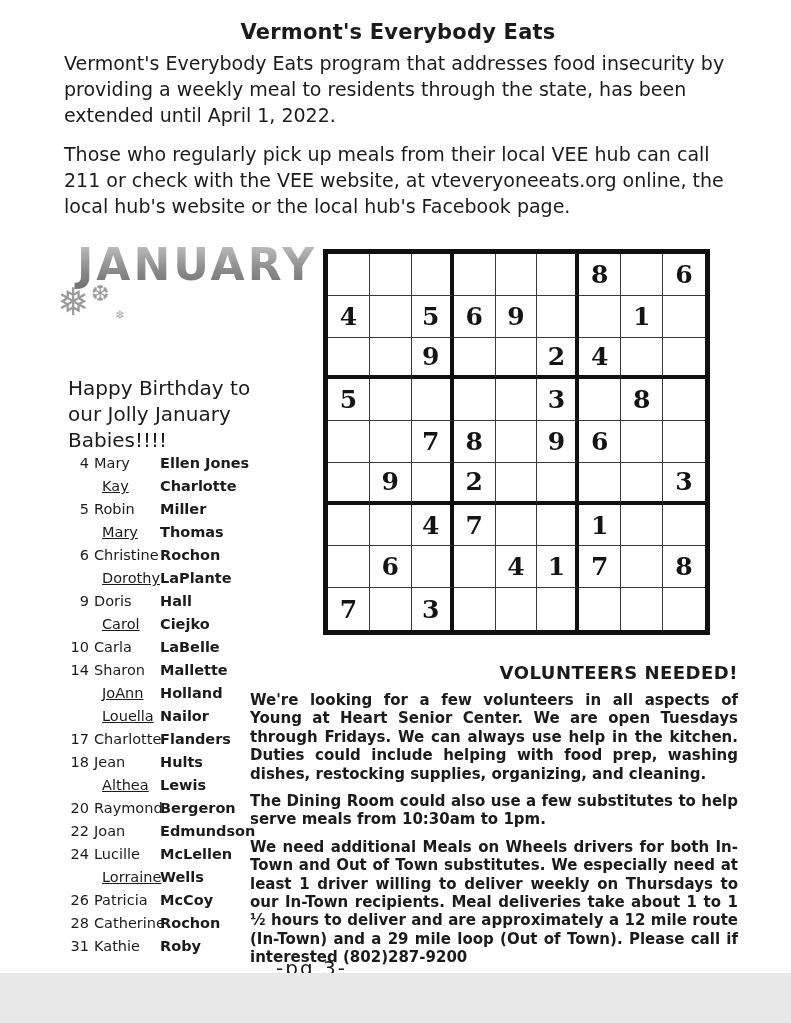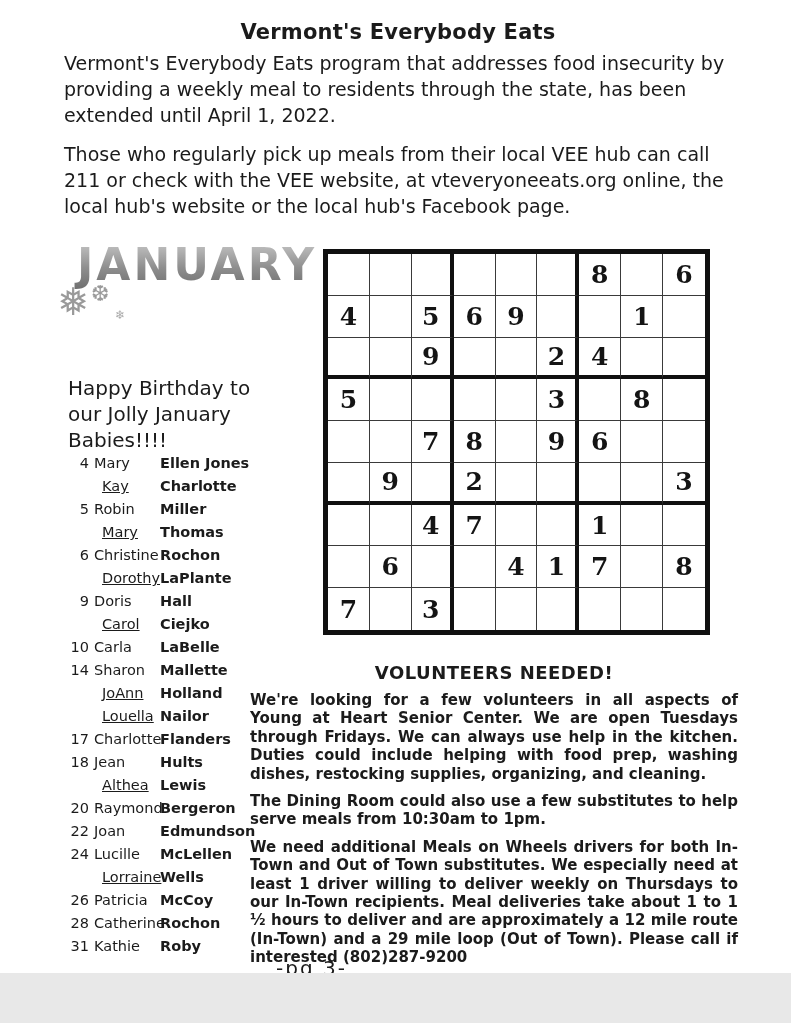--- a/index.html
+++ b/index.html
@@ -55,21 +55,21 @@
     display:flex; align-items:center; justify-content:center;
     font-family:"DejaVu Serif", serif; font-weight:bold; font-size:25px; color:#141414;
   }
   .sd-cell.tr { border-right:4px solid #101010; }
   .sd-cell.tb { border-bottom:4px solid #101010; }
   .sd-cell.lastc { border-right:none; }
   .sd-cell.lastr { border-bottom:none; }
 
   
   .vol { position:absolute; left:250px; top:662px; width:488px; }
-  .vol-heading { text-align:center; font-size:18px; font-weight:bold;
+  .vol-heading { text-align:right; font-size:18px; font-weight:bold;
                  letter-spacing:0.5px; margin:0 0 8px 0; }
   .vol p { font-size:15px; font-weight:bold; line-height:18.4px;
            text-align:justify; margin:0 0 9px 0; }
 
   
   .page-num { position:absolute; left:276px; top:956px; font-size:20px; letter-spacing:2px; }
 </style>
 </head>
 <body>
 

